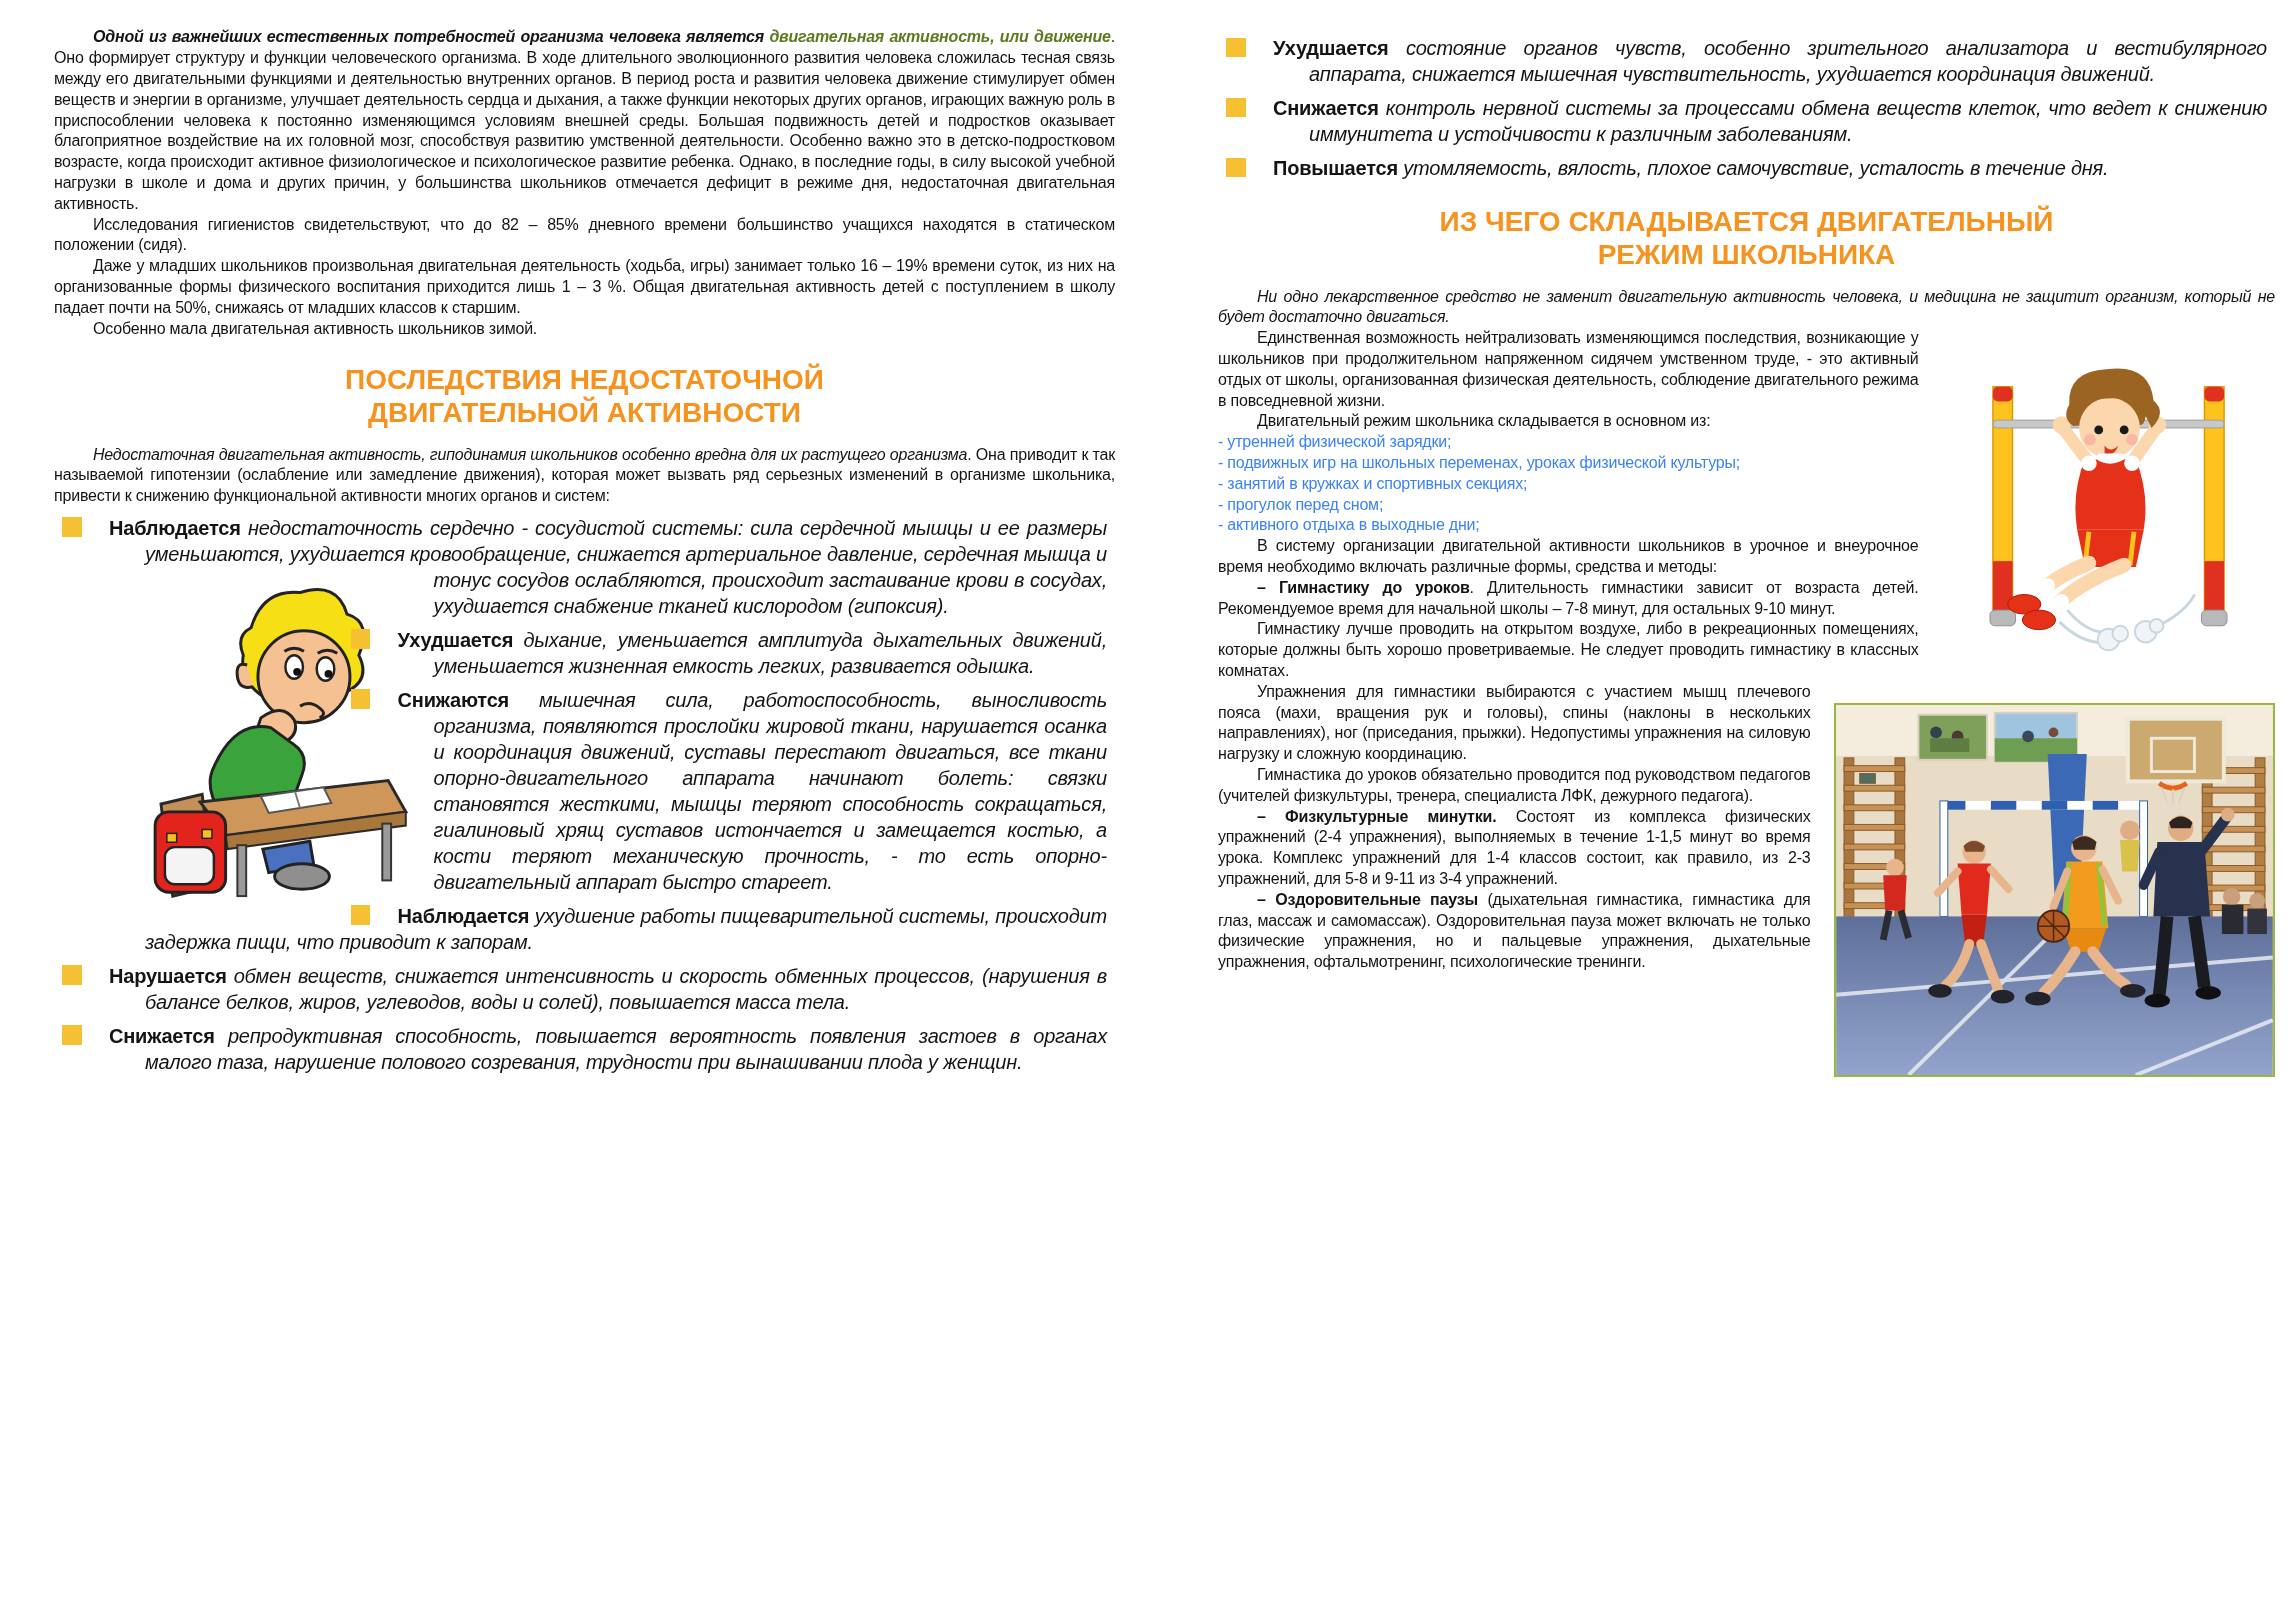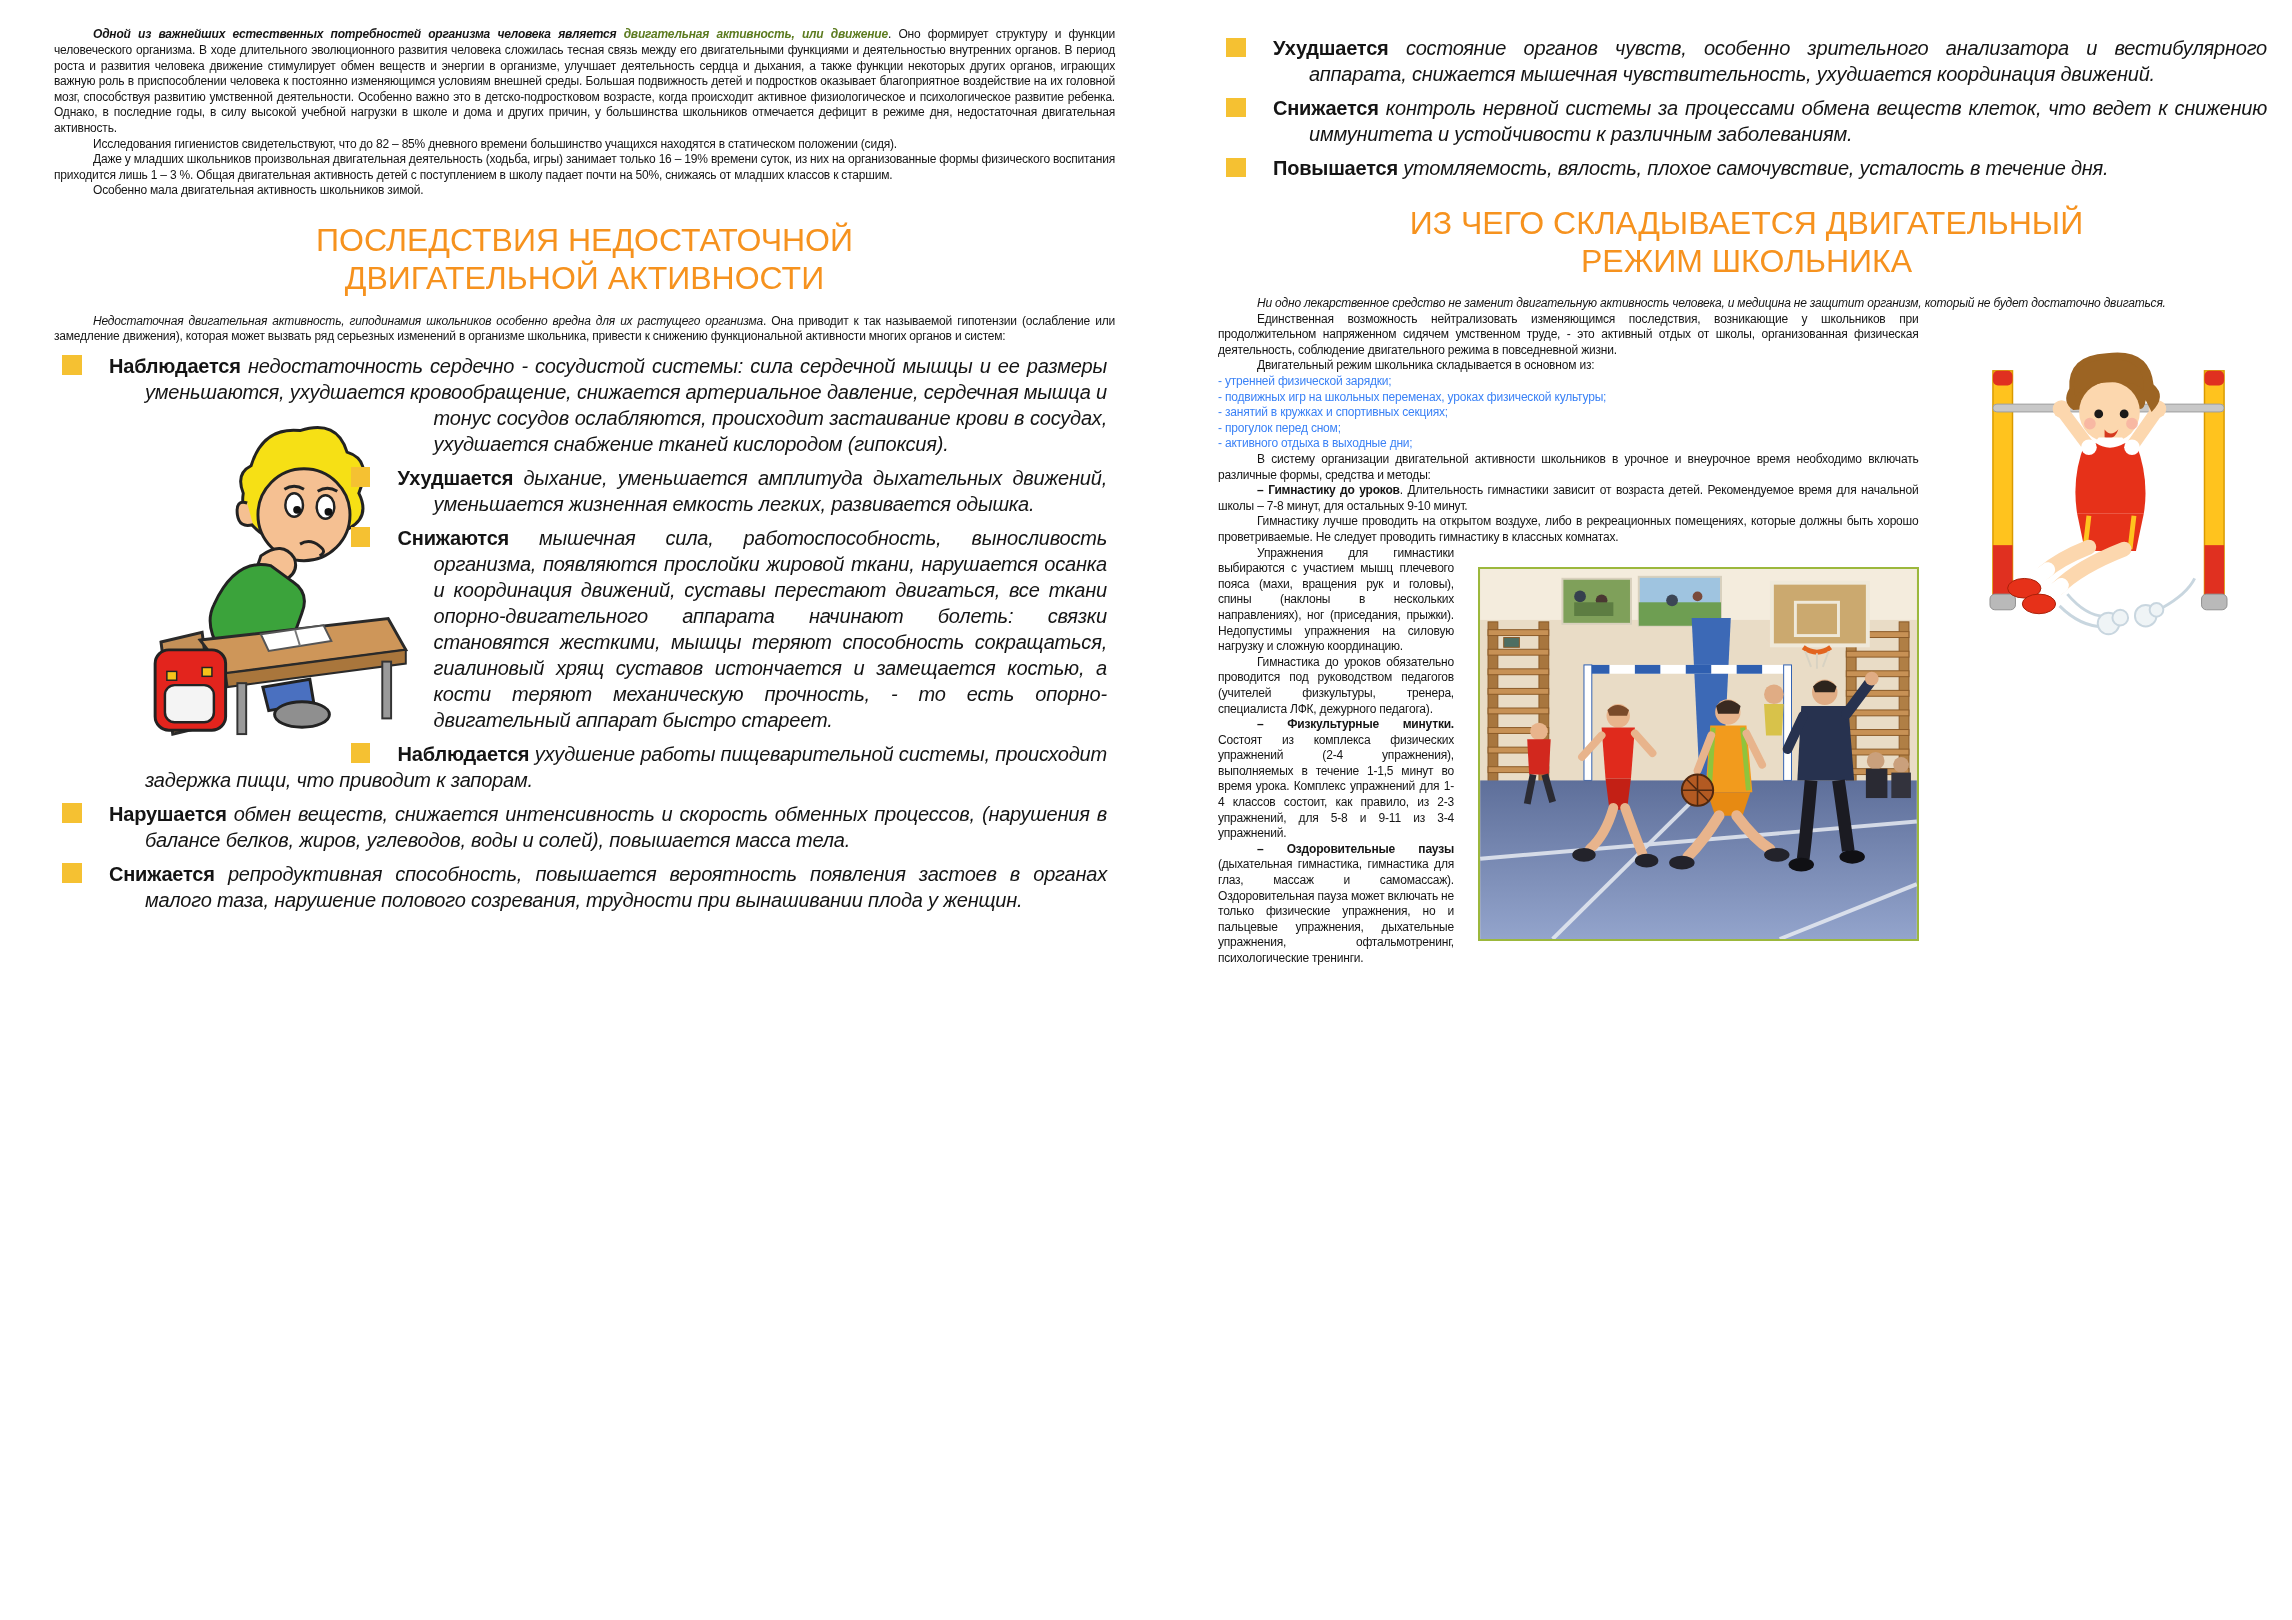--- a/index.html
+++ b/index.html
@@ -1,25 +1,25 @@
 <!DOCTYPE html>
 <html><head>
 <meta charset="utf-8">
 <style>
   html,body{margin:0;padding:0;background:#ffffff;}
   .page{position:relative;width:2293px;height:1620px;background:#ffffff;overflow:hidden;
         font-family:"Liberation Sans",sans-serif;color:#141414;}
   .col{position:absolute;top:27.4px;}
   .col-left{left:54px;width:1061px;}
   .col-right{left:1218px;width:1057px;}
-  p{margin:0;font-size:12px;line-height:1.3;text-align:justify;letter-spacing:-0.2px;}
+  p{margin:0;font-size:16px;line-height:1.3;text-align:justify;letter-spacing:-0.2px;}
   .indent{text-indent:39px;}
   .bi{font-weight:bold;font-style:italic;}
   .green{color:#5c7b1f;}
-  .heading{color:#f6921e;font-weight:normal;text-align:center;font-size:32px;line-height:1.18;
+  .heading{color:#f6921e;font-weight:bold;text-align:center;font-size:28px;line-height:1.18;
            margin:23.5px 0 15.7px 0;letter-spacing:0;}
   .bullet{margin:8px;padding-left:83px;text-indent:-83px;font-size:20px;line-height:1.3;
           text-align:justify;letter-spacing:-0.2px;}
   .sq{display:inline-block;width:19.6px;height:19.6px;background:#f5c132;margin-right:27.4px;
       vertical-align:-2px;}
   .bullet i{font-style:italic;}
   .green-item{color:#3b82f6;padding-left:25.5px;text-indent:-25.5px;text-align:left;}
   .float-boy{float:left;width:267px;height:329px;margin:3.9px 21.6px 3.9px 0;}
   .float-gymnast{float:right;width:333px;height:338px;margin:0 0 5.9px 23.5px;}
   .float-gym{float:right;width:437px;height:370px;margin:21.6px 0 9.8px 23.5px;

